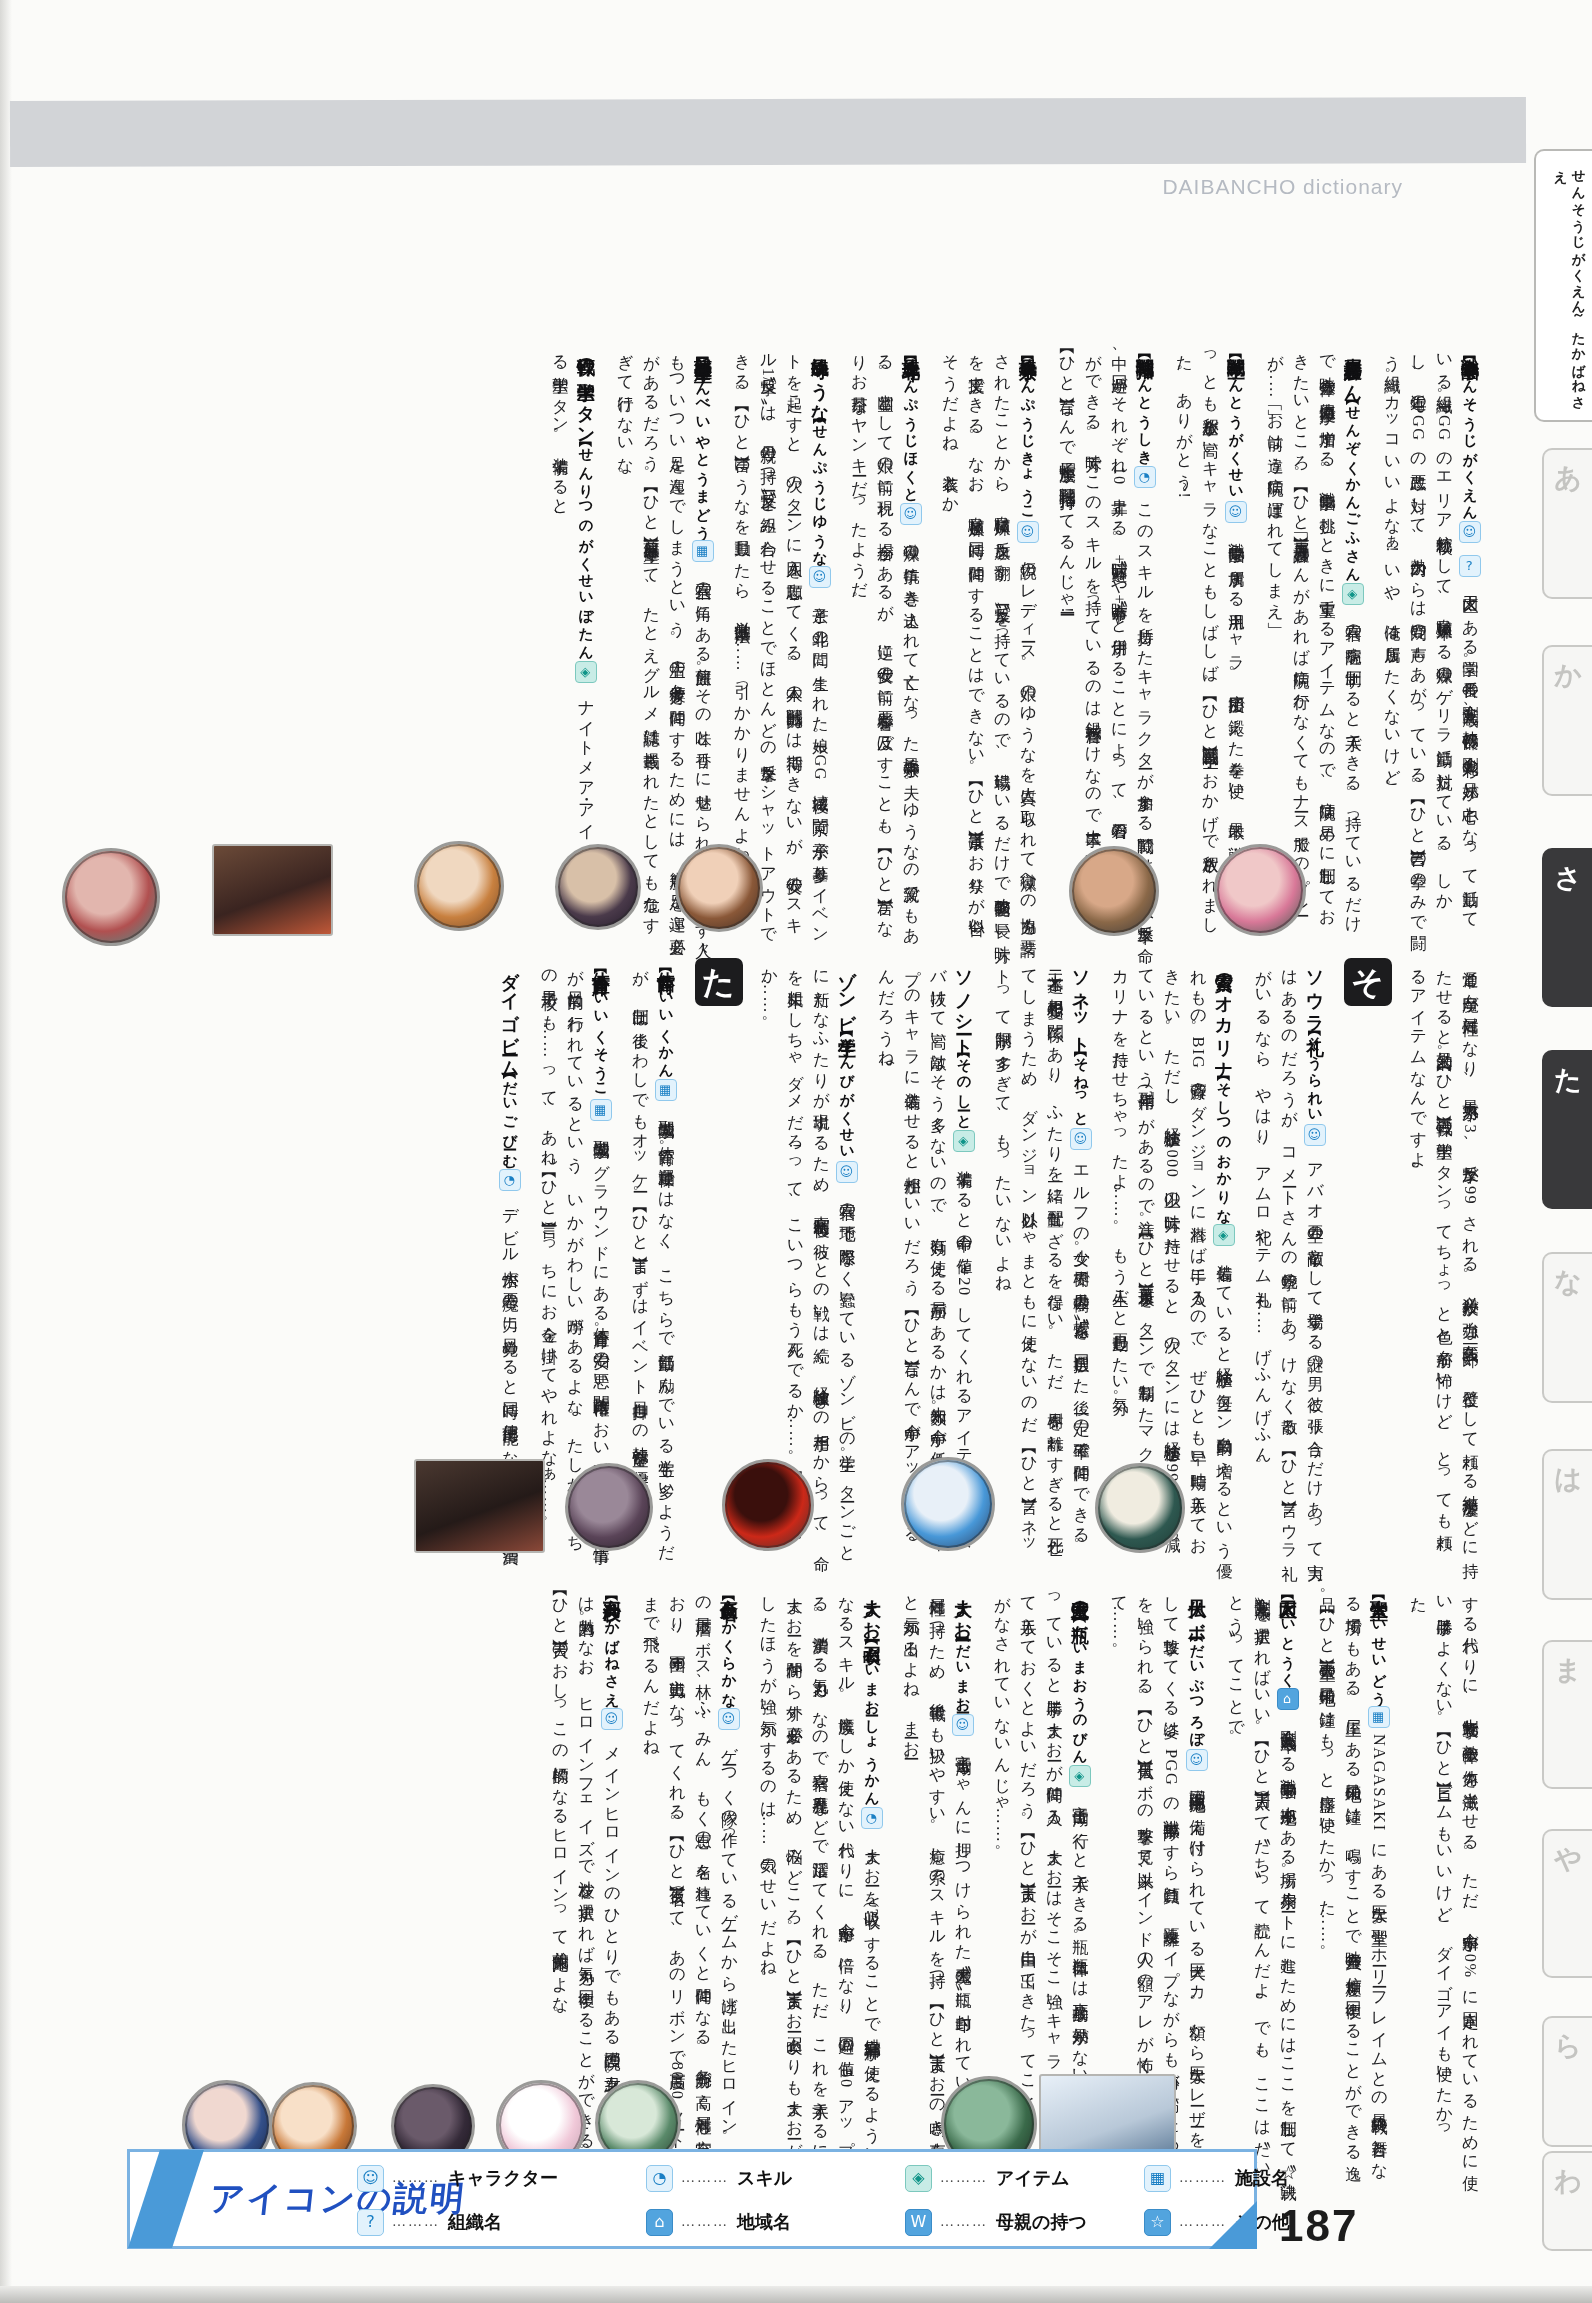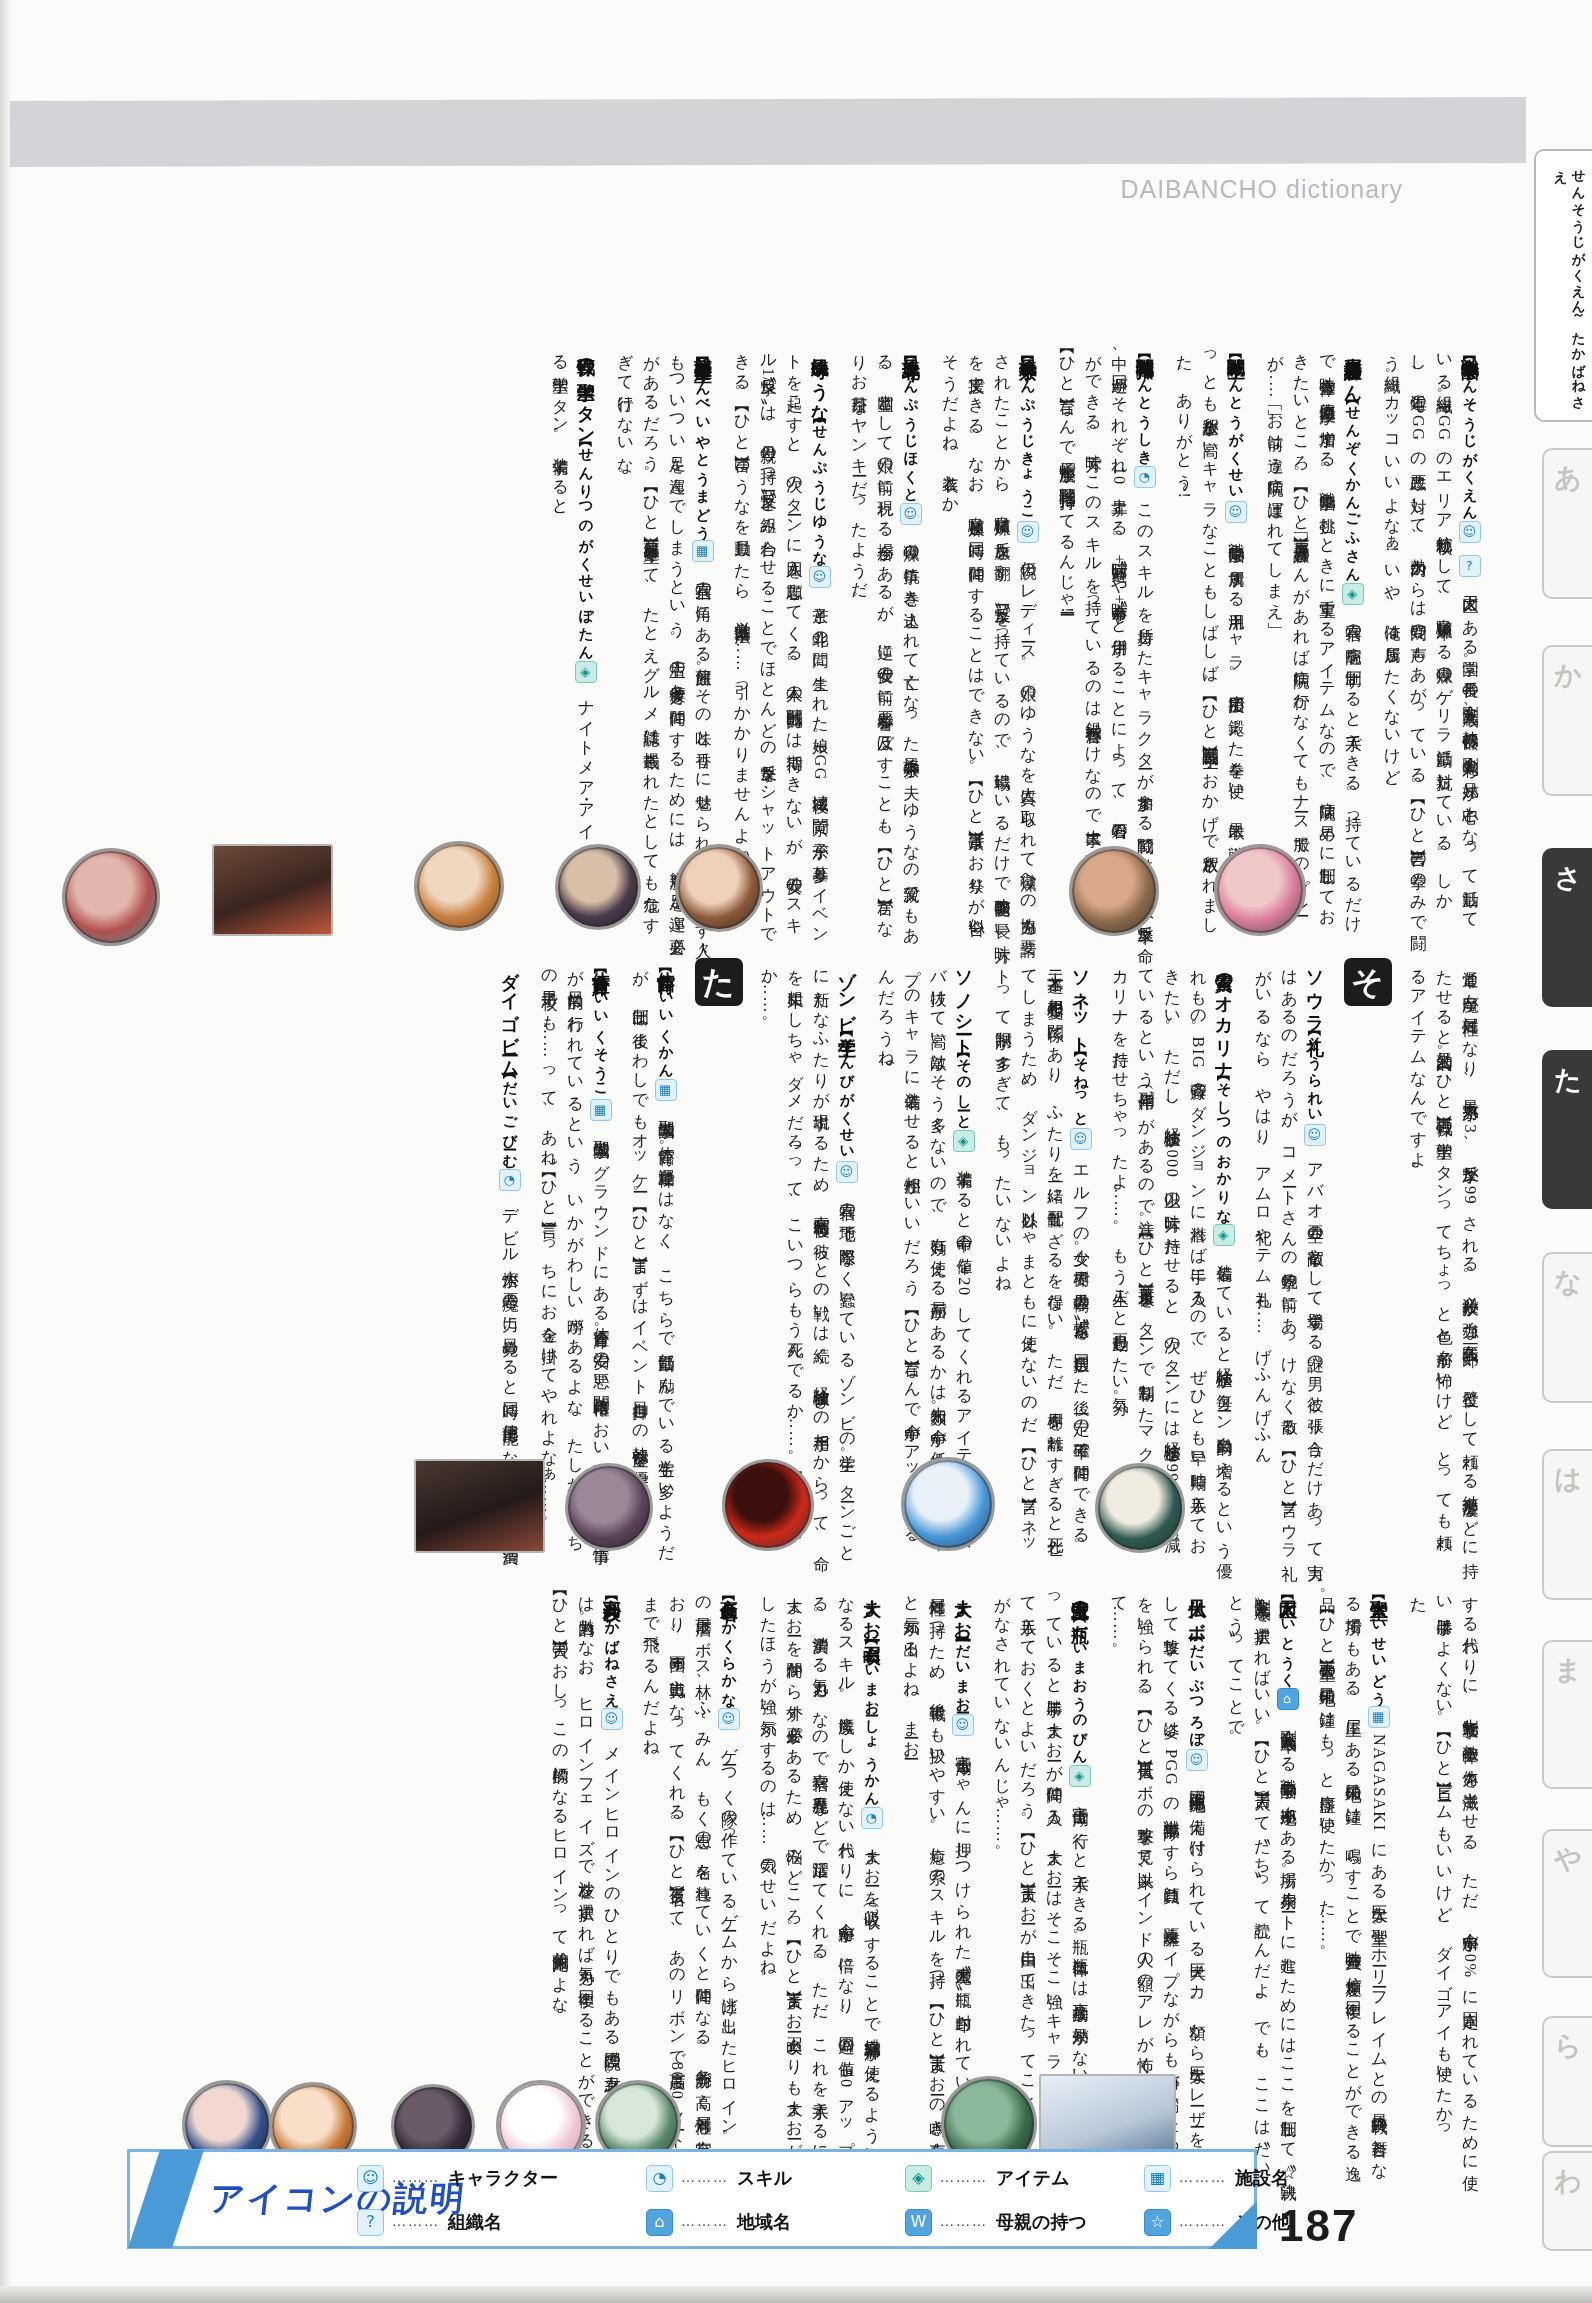--- a/index.html
+++ b/index.html
@@ -5,21 +5,21 @@
   html,body{margin:0;padding:0;}
   body{width:1592px;height:2303px;position:relative;background:#fbfbf9;overflow:hidden;
        font-family:"Liberation Serif","DejaVu Serif",serif;}
   .edge-left{position:absolute;left:0;top:0;width:12px;height:2303px;
        background:linear-gradient(to right,#d8d8d5,rgba(255,255,255,0));}
   .edge-bottom{position:absolute;left:0;top:2286px;width:1592px;height:18px;
        background:linear-gradient(#ececea,#b9b9b6);}
   .top-bar{position:absolute;left:10px;top:99px;width:1516px;height:66px;background:#d2d4d7;
        transform:rotate(-0.15deg);}
   .header-title{position:absolute;right:189px;top:175px;font-family:"Liberation Sans","DejaVu Sans",sans-serif;
-       font-size:25px;color:#b5bac2;letter-spacing:1px;}
+       font-size:21px;color:#b5bac2;letter-spacing:1px;}
   
   .tab{position:absolute;right:0;width:50px;box-sizing:border-box;border:2px solid #c9c9c6;border-right:none;
        border-radius:10px 0 0 10px;background:#f6f6f4;text-align:center;}
   .tab span{display:inline-block;margin-top:10px;font-family:"Liberation Sans","DejaVu Sans",sans-serif;
        font-weight:bold;font-size:27px;color:#c4c4c1;}
   .tab.active{background:#39393b;border-color:#39393b;}
   .tab.active span{color:#fff;}
   .range-tab{position:absolute;right:0;top:149px;width:58px;height:273px;box-sizing:border-box;
        border:2px solid #b9b9b6;border-right:none;border-radius:10px 0 0 10px;background:#fff;
        writing-mode:vertical-rl;padding:10px 5px;}

